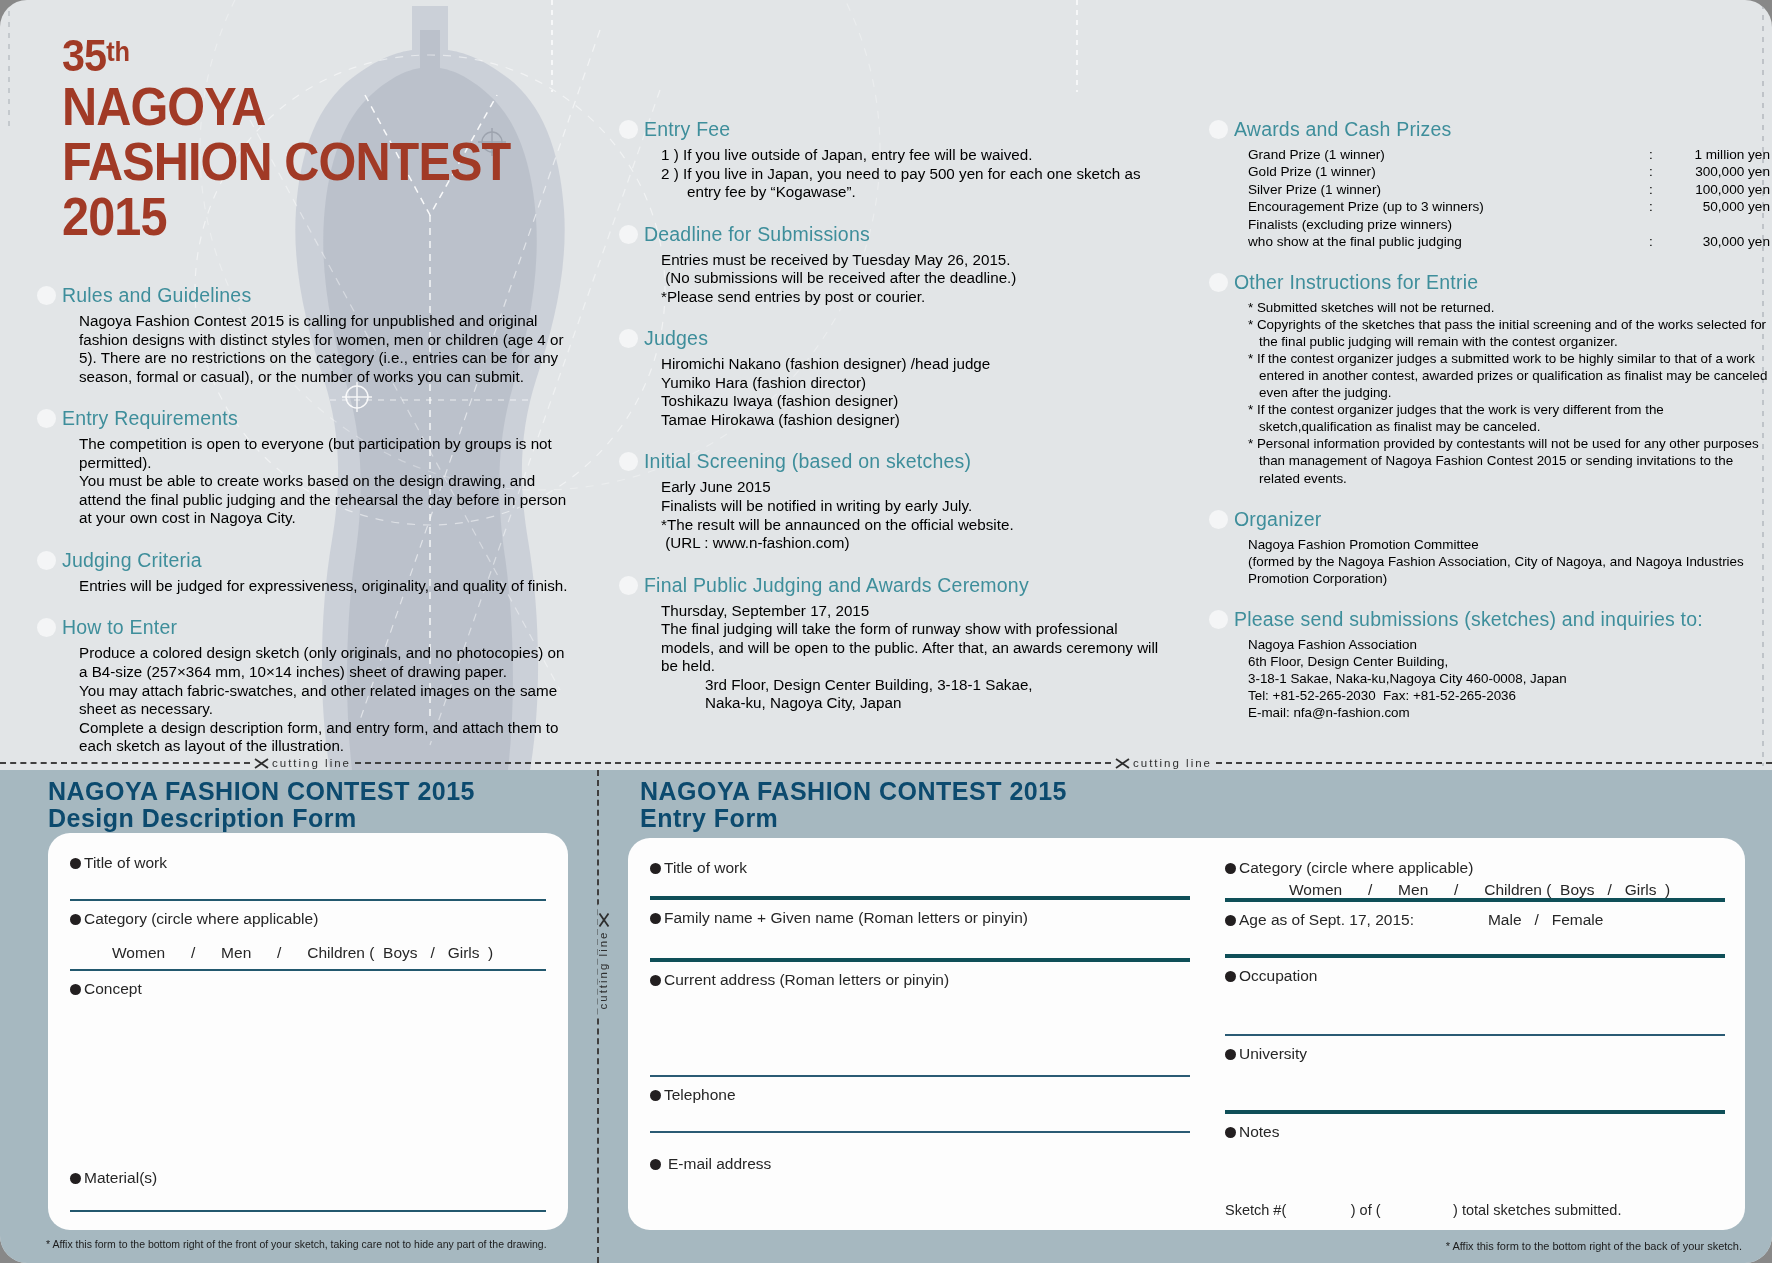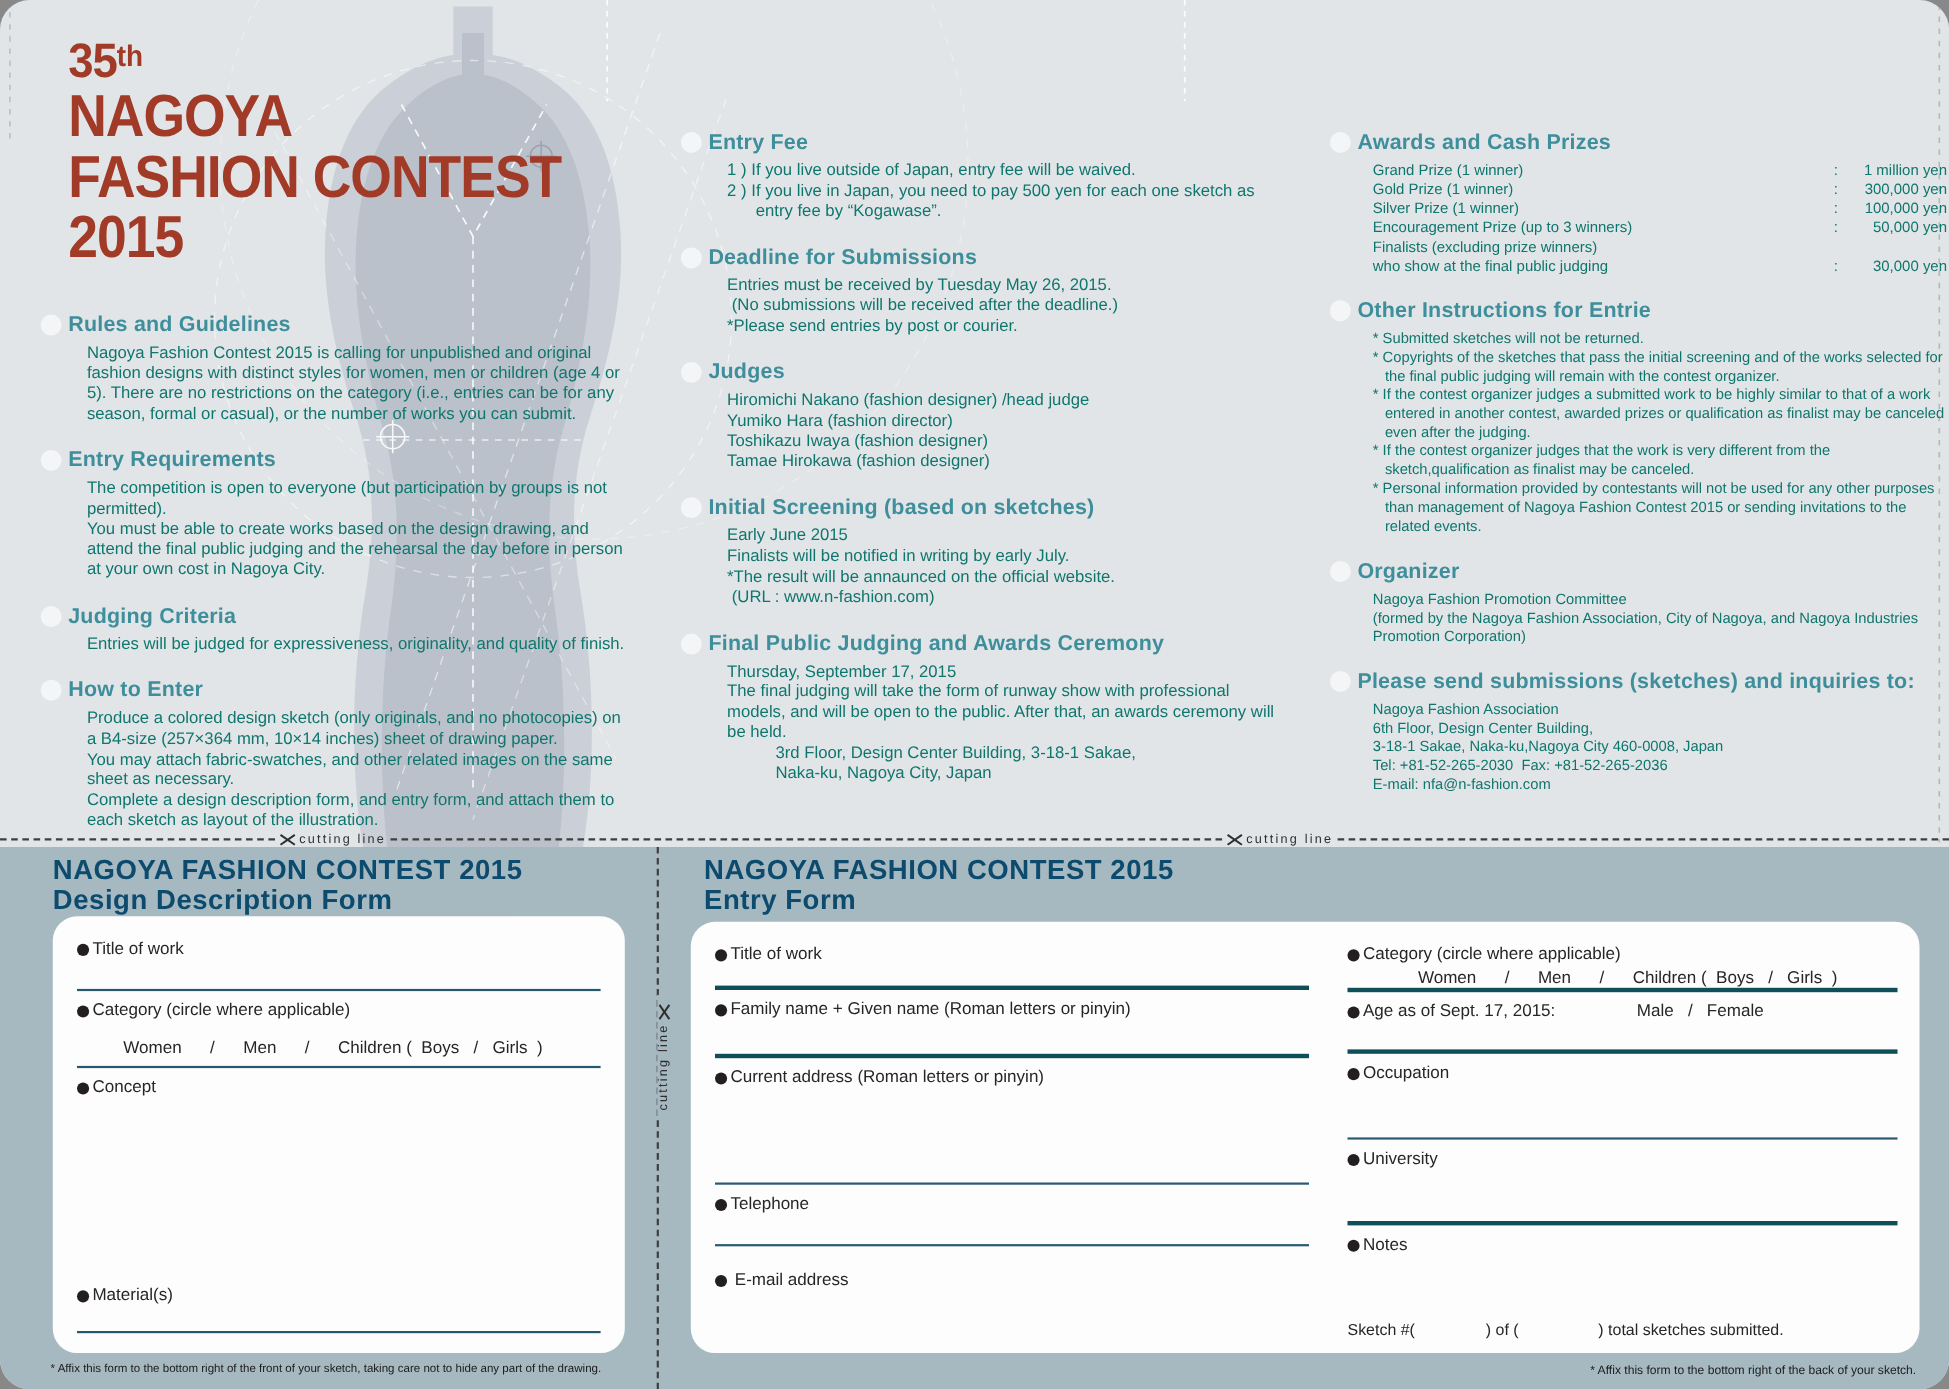--- a/index.html
+++ b/index.html
@@ -13,28 +13,28 @@
   .m-ed .suffix{font-size:27px;position:relative;top:-10px;letter-spacing:0;}
   .m-line{display:block;font-size:54px;letter-spacing:-1px;transform:scaleX(.9);transform-origin:left;white-space:nowrap;}
   
   .col{position:absolute;z-index:2;}
   .col-1{left:40px;top:284px;width:537px;}
   .col-2{left:622px;top:118px;width:552px;}
   .col-3{left:1212px;top:118px;width:558px;}
   .section{margin-bottom:21px;}
   .heading-row{display:flex;align-items:center;gap:6px;margin-bottom:5px;}
   .bullet-circle{width:19px;height:19px;border-radius:50%;background:#f4f5f6;flex:none;margin-left:-3px;}
-  .heading{font-size:19.5px;font-weight:bold;color:#3e8e9b;letter-spacing:.2px;white-space:nowrap;}
-  .body{padding-left:39px;font-size:15.2px;line-height:1.22;color:#0f766e;}
+  .heading{font-size:19.5px;font-weight:normal;color:#3e8e9b;letter-spacing:.2px;white-space:nowrap;}
+  .body{padding-left:39px;font-size:15.2px;line-height:1.22;color:#000000;}
   .col-3 .body{font-size:13.4px;line-height:1.27;padding-left:36px;}
   .body .p{white-space:pre-wrap;margin:0;}
   .p.hang{padding-left:26px;text-indent:-26px;}
   .p.star{padding-left:11px;text-indent:-11px;}
   .p.ind{margin-left:44px;}
-  .prize-row{display:flex;font-size:13.6px;line-height:1.28;}
+  .prize-row{display:flex;font-size:13.6px;line-height:1.28;gap:18px;}
   .prize-label{flex:1;}
   .prize-sep{width:14px;text-align:center;}
   .prize-value{width:94px;text-align:right;}
   
   .cutline{position:absolute;left:0;top:757px;width:1772px;display:flex;align-items:center;z-index:6;}
   .cl-seg{border-top:2px dashed #3f3f3f;height:0;}
   .s1{width:250px;} .s2{flex:1;} .s3{width:556px;}
   .cl-label{display:flex;align-items:center;gap:3px;font-size:11.5px;letter-spacing:2px;color:#2e2e2e;padding:0 4px;white-space:nowrap;}
   
   .bottom{position:absolute;left:0;top:770px;width:1772px;height:493px;background:#a6b8c0;z-index:1;}

